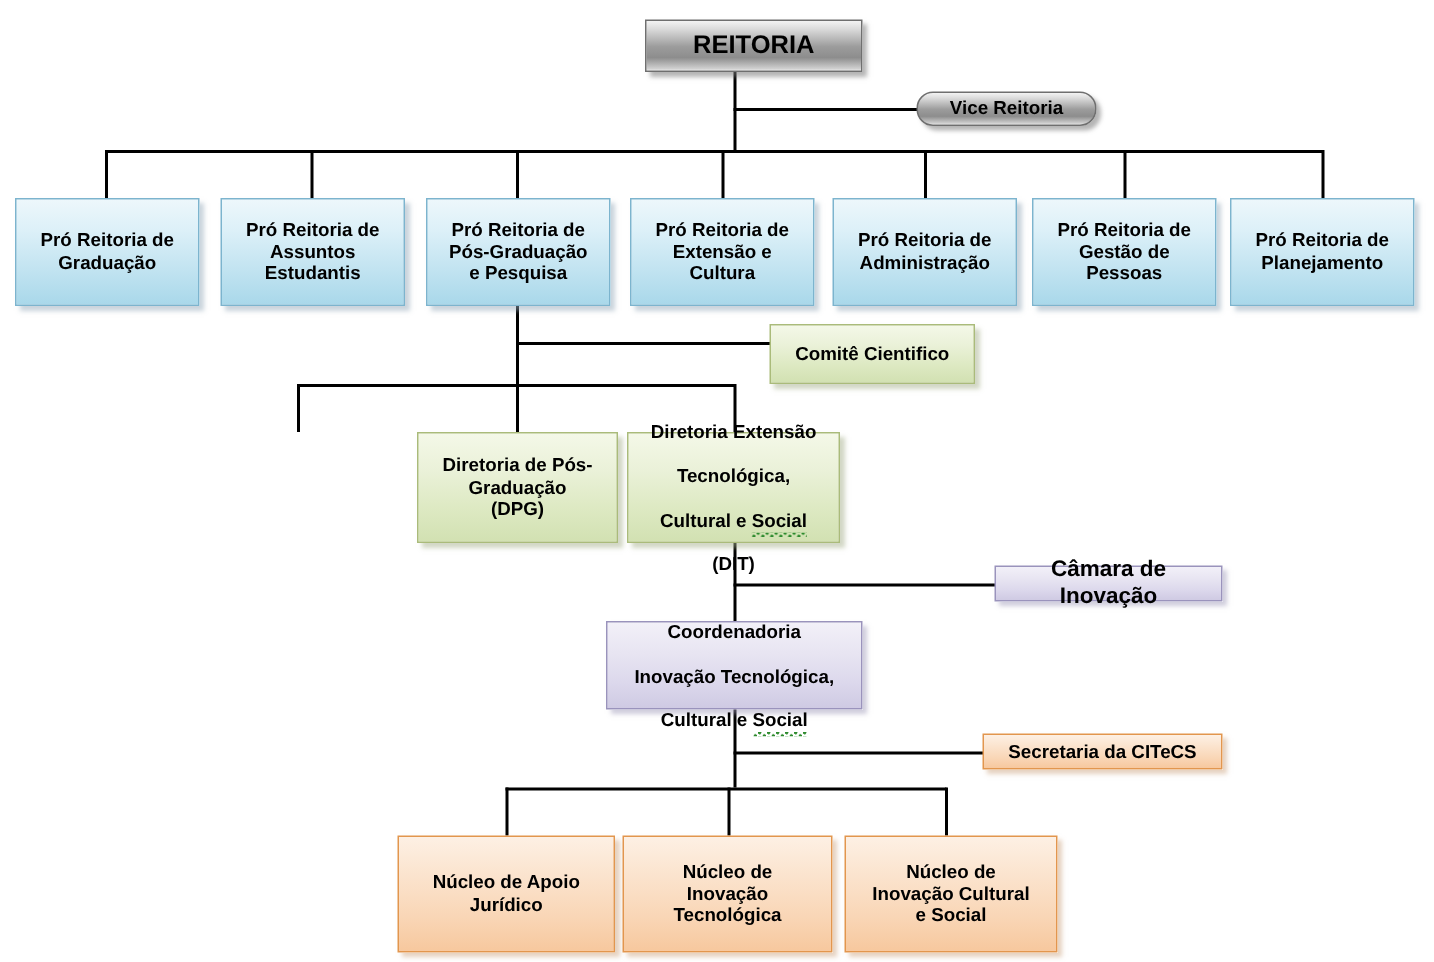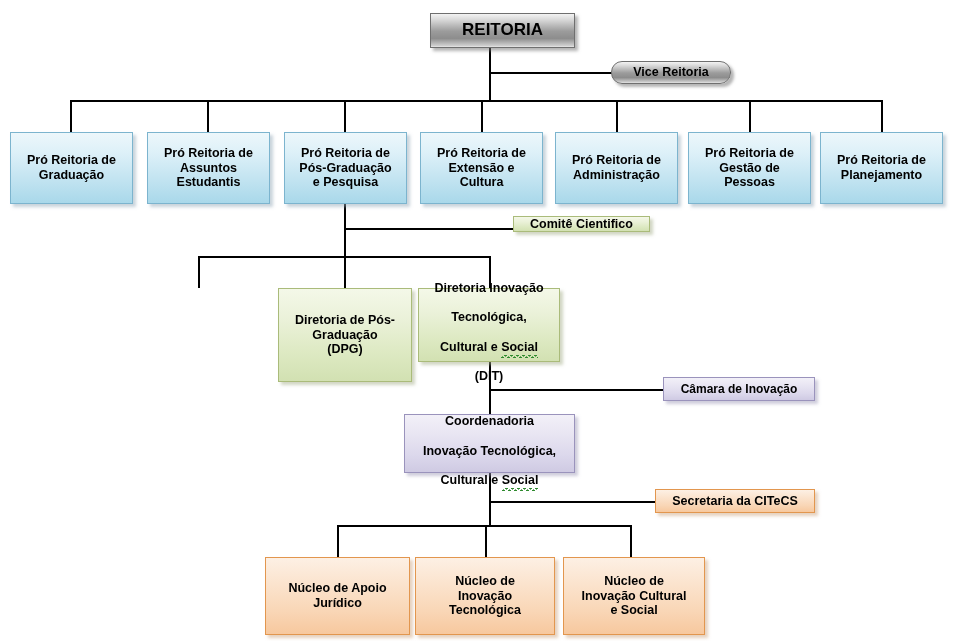--- a/index.html
+++ b/index.html
@@ -149,39 +149,39 @@
   <div class="node g-blue" style="left:688px;top:132px;width:123px;height:72px;font-size:12.5px;">
     <span class="lbl">Pró Reitoria de
 Gestão de
 Pessoas</span>
   </div>
   <div class="node g-blue" style="left:820px;top:132px;width:123px;height:72px;font-size:12.5px;">
     <span class="lbl">Pró Reitoria de
 Planejamento</span>
   </div>
 
-  <div class="node g-green" style="left:513px;top:216px;width:137px;height:16px;font-size:12.5px;">
+  <div class="node g-green" style="left:513px;top:216px;width:137px;height:40px;font-size:12.5px;">
     <span class="lbl">Comitê Cientifico</span>
   </div>
 
-  <div class="node g-green" style="left:278px;top:288px;width:134px;height:94px;font-size:12.5px;">
+  <div class="node g-green" style="left:278px;top:288px;width:134px;height:74px;font-size:12.5px;">
     <span class="lbl">Diretoria de Pós-
 Graduação
 (DPG)</span>
   </div>
   <div class="node g-green" style="left:418px;top:288px;width:142px;height:74px;font-size:12.5px;">
     <span class="lbl">
-      <span>Diretoria Inovação</span><br>
+      <span>Diretoria Extensão</span><br>
       <span>Tecnológica,</span><br>
       <span>Cultural e </span><span class="sq">Social</span><br>
       <span>(DIT)</span>
     </span>
   </div>
 
-  <div class="node g-purple" style="left:663px;top:377px;width:152px;height:24px;font-size:12px;">
+  <div class="node g-purple" style="left:663px;top:377px;width:152px;height:24px;font-size:15px;">
     <span class="lbl">Câmara de Inovação</span>
   </div>
 
   <div class="node g-purple" style="left:404px;top:414px;width:171px;height:59px;font-size:12.5px;">
     <span class="lbl">
       <span>Coordenadoria</span><br>
       <span>Inovação Tecnológica,</span><br>
       <span>Cultural e </span><span class="sq">Social</span>
     </span>
   </div>

